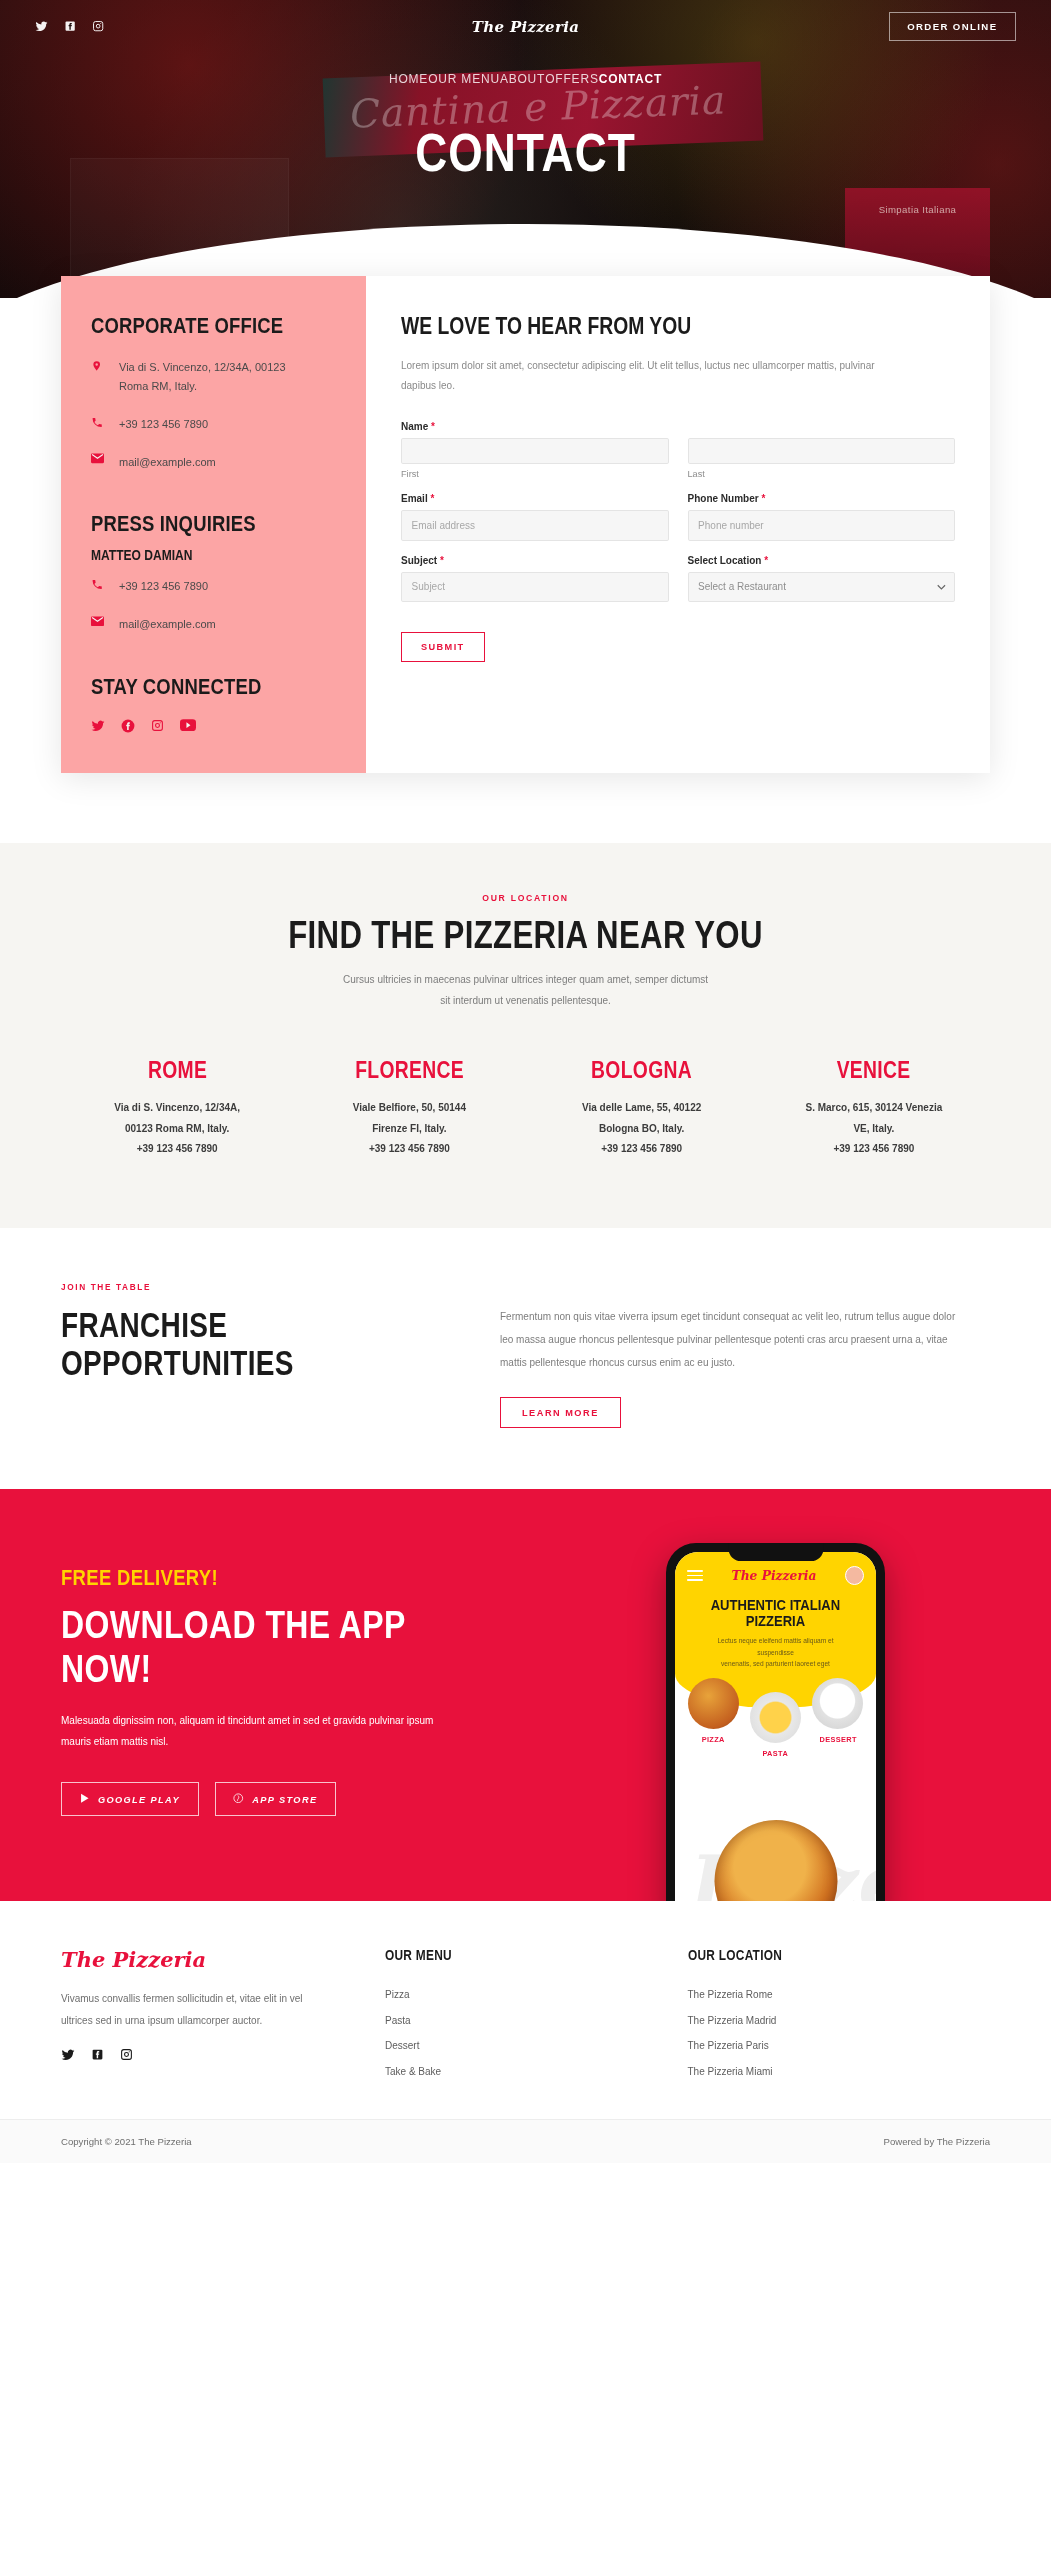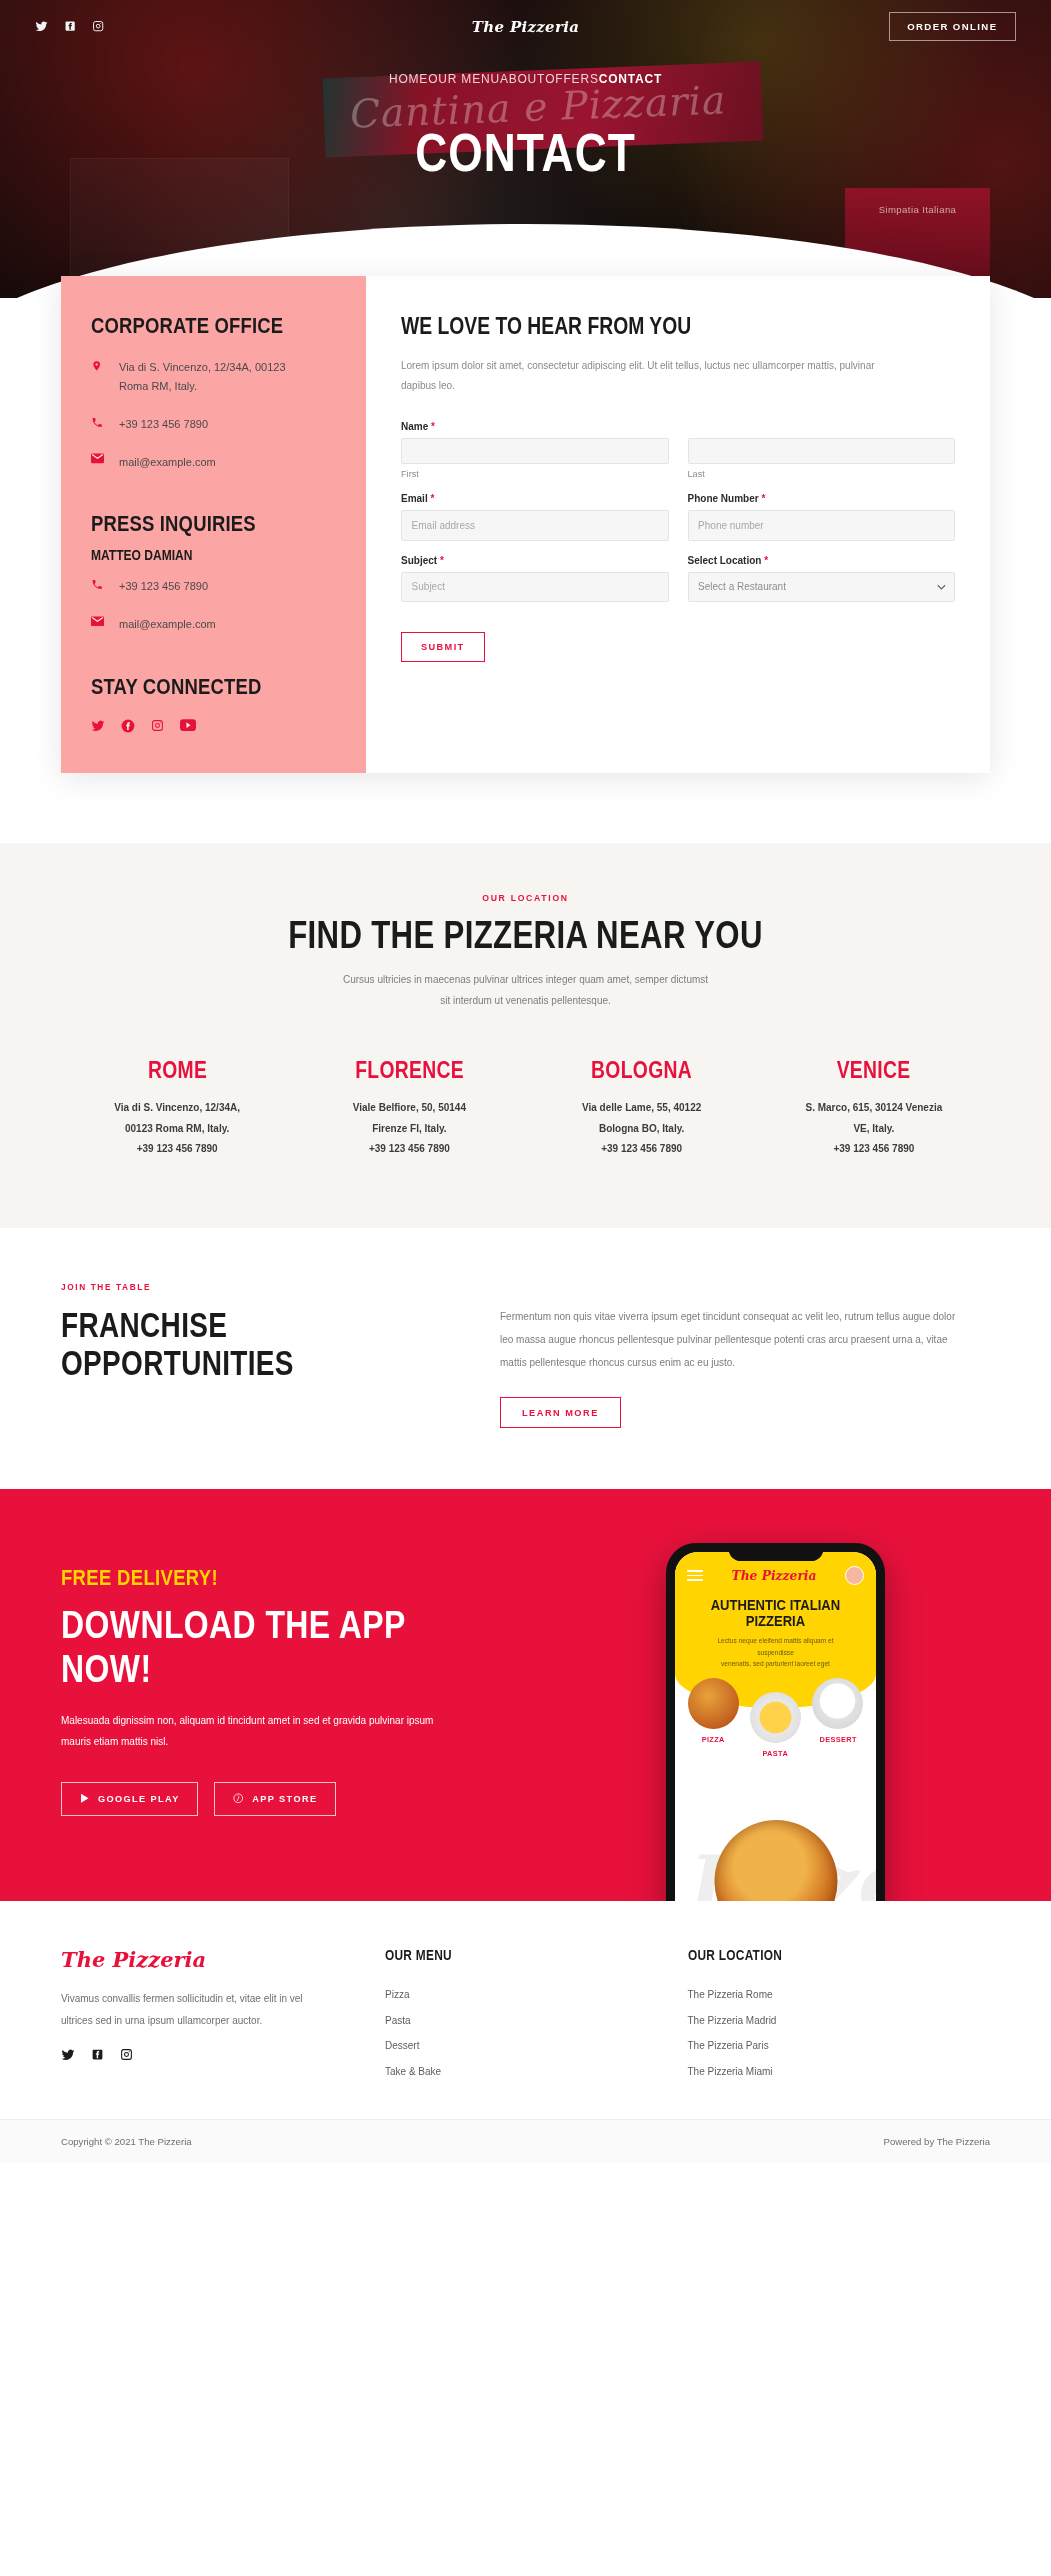--- a/index.html
+++ b/index.html
@@ -220,26 +220,27 @@
   }
 
   
   .appcta { background:#e8113c; padding: 51px 61px 0; display:flex; position:relative; min-height: 412px; overflow:hidden; }
   .app-left { width: 508px; flex:0 0 508px; padding-top: 24.5px; }
   .app-free { color:#ffd400; font-weight:700; font-size:22px; transform: scaleX(.84); transform-origin:left; letter-spacing:0.4px; }
   .app-title { color:#fff; font-weight:700; font-size:39px; margin-top:12.3px; transform: scaleX(.82); transform-origin:left; letter-spacing:0.5px; }
   .app-body { color:#fff; font-size:10px; line-height:2.1; margin-top: 19px; max-width: 377px; }
   .store-row { display:flex; gap: 16px; margin-top: 30px; }
   .store-btn {
-    display:flex; align-items:center; gap:8.8px;
+    display:flex; align-items:flex-end; gap:8.8px;
     border:0.9px solid rgba(255,255,255,.75);
     color:#fff; background:transparent;
     font-size:9.2px; font-weight:700; letter-spacing:1.4px;
     padding: 9.6px 17.5px; cursor:pointer;
     font-family:"Liberation Sans", sans-serif;
+    font-style:italic;
   }
 
   
   .phone-wrap { position:absolute; left: 666px; top: 54px; }
   .phone {
     width: 219px; height: 377px;
     background:#111; border-radius: 30px 30px 0 0;
     padding: 8.8px 8.8px 0 8.8px;
     box-shadow: 0 12.3px 35px rgba(0,0,0,.35);
     position:relative; overflow:hidden;

